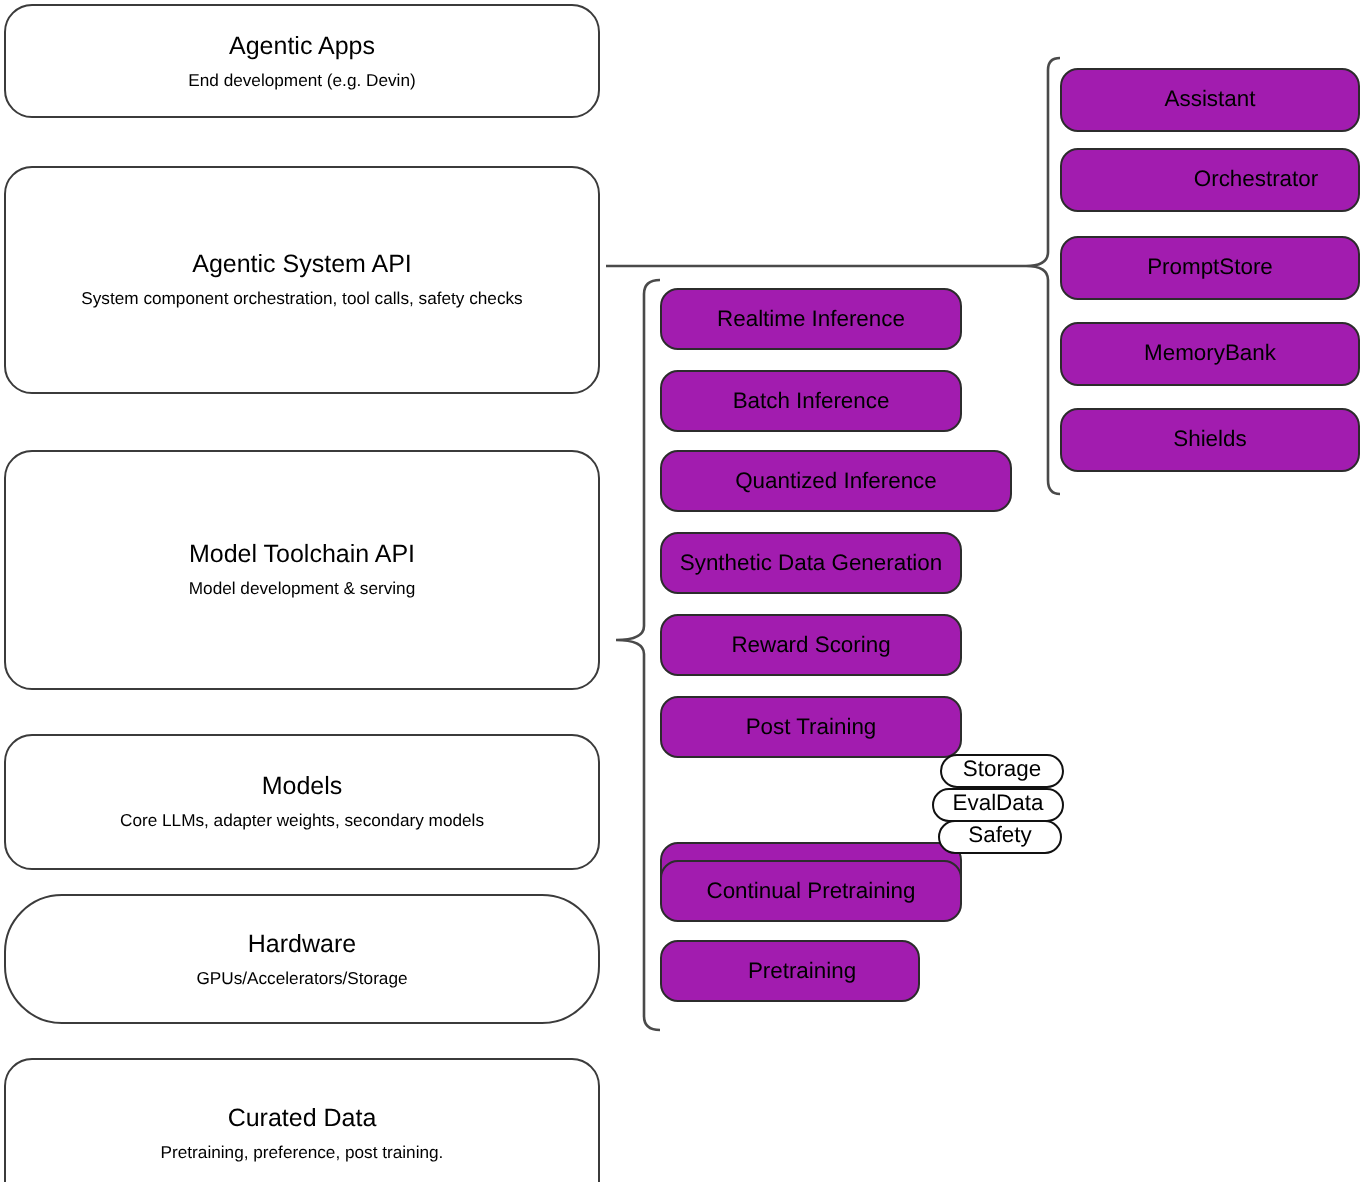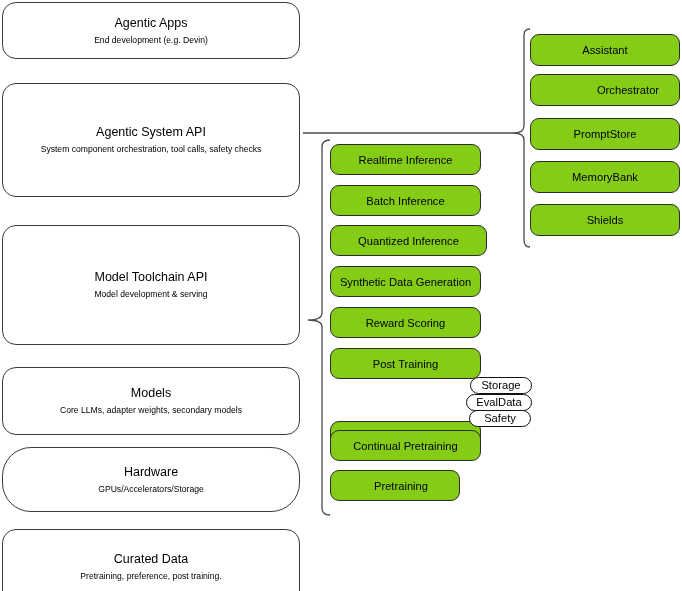--- a/index.html
+++ b/index.html
@@ -43,21 +43,21 @@
     color: #000000;
     margin-top: 3px;
   }
 
   
   .node-box {
     position: absolute;
     box-sizing: border-box;
     border: 1.4px solid #2c2c2c;
     border-radius: 9px;
-    background: #84cc16;
+    background: #a21caf;
     display: flex;
     align-items: center;
     justify-content: center;
     text-align: right;
     font-size: 11.2px;
     line-height: 14px;
     color: #000000;
   }
 
   
@@ -129,21 +129,21 @@
     <div class="stack-sub">GPUs/Accelerators/Storage</div>
   </div>
 
   <div class="stack-box" style="left: 2px; top: 529px; width: 298px; height: 76px;">
     <div class="stack-title">Curated Data</div>
     <div class="stack-sub">Pretraining, preference, post training.</div>
   </div>
 
   <div class="node-box" style="left: 330px; top: 144px; width: 151px; height: 31px;">Realtime Inference</div>
   <div class="node-box" style="left: 330px; top: 185px; width: 151px; height: 31px;">Batch Inference</div>
-  <div class="node-box" style="left: 330px; top: 225px; width: 157px; height: 31px;">Quantized Inference</div>
+  <div class="node-box" style="left: 330px; top: 225px; width: 176px; height: 31px;">Quantized Inference</div>
   <div class="node-box" style="left: 330px; top: 266px; width: 151px; height: 31px;">Synthetic Data Generation</div>
   <div class="node-box" style="left: 330px; top: 307px; width: 151px; height: 31px;">Reward Scoring</div>
   <div class="node-box" style="left: 330px; top: 348px; width: 151px; height: 31px;">Post Training</div>
   <div class="node-box" style="left: 330px; top: 389px; width: 151px; height: 31px; margin-top: 32px;">Evals</div>
   <div class="node-box" style="left: 330px; top: 430px; width: 151px; height: 31px;">Continual Pretraining</div>
   <div class="node-box" style="left: 330px; top: 470px; width: 130px; height: 31px; padding-left: 12px;">Pretraining</div>
 
   <div class="node-box" style="left: 530px; top: 34px; width: 150px; height: 32px;">Assistant</div>
   <div class="node-box" style="left: 530px; top: 74px; width: 150px; height: 32px; padding-left: 46px;">Orchestrator</div>
   <div class="node-box" style="left: 530px; top: 118px; width: 150px; height: 32px;">PromptStore</div>

